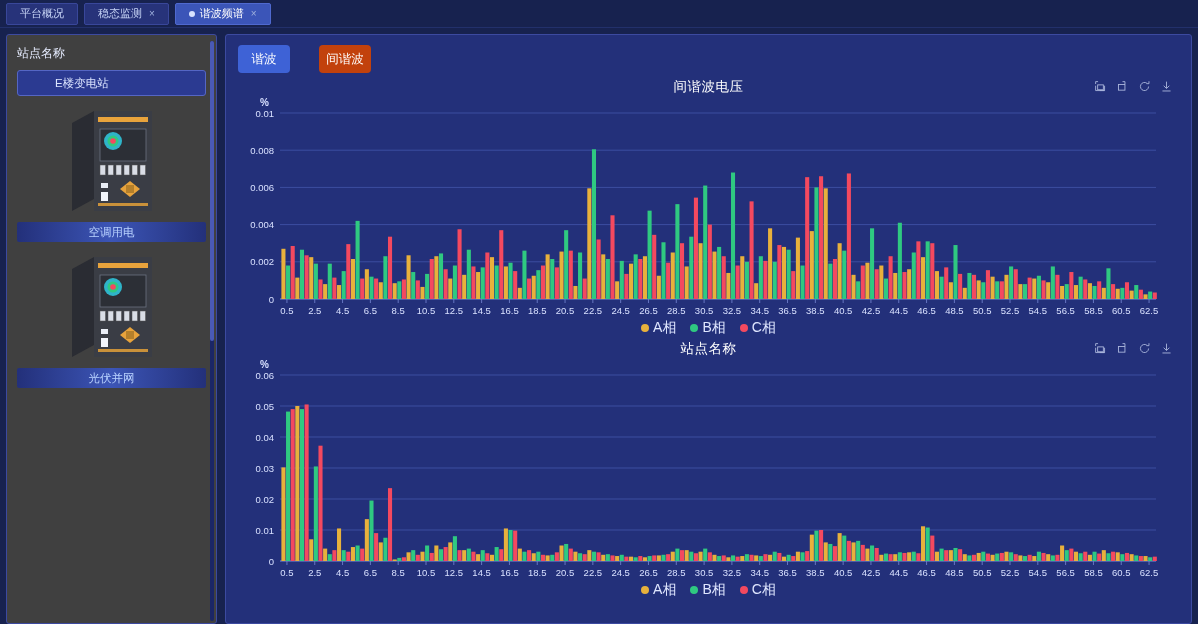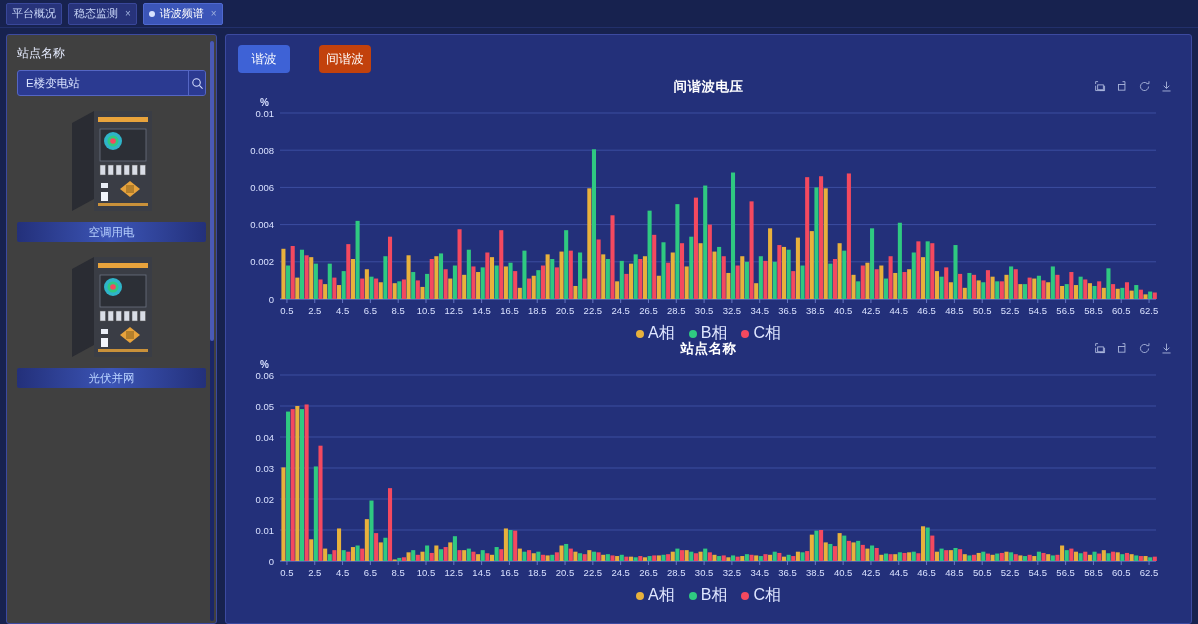--- a/index.html
+++ b/index.html
@@ -12,21 +12,21 @@
   
   #tabbar {
     height: 28px; width: 1198px;
     background: #17224f;
     display: flex; align-items: center;
     padding-left: 6px; gap: 6px;
     border-bottom: 1px solid #22306b;
   }
   .tab {
     height: 22px; display: flex; align-items: center; gap: 5px;
-    padding: 0 5px; font-size: 11px; color: #c6d3f5;
+    padding: 0 13px; font-size: 11px; color: #c6d3f5;
     background: #27337a; border: 1px solid #39479a; border-radius: 2px;
     white-space: nowrap; cursor: pointer;
   }
   .tab.active { background: #3b55b8; border-color: #4f69cf; color: #ffffff; }
   .tab .dot { width: 6px; height: 6px; border-radius: 50%; background: #d8e2ff; display:inline-block; }
   .tab .x { font-size: 10px; color: #9fb0dd; margin-left: 2px; }
 
   
   #shell { display: flex; gap: 8px; padding: 6px 6px 0 6px; height: 596px; }
 
@@ -38,20 +38,21 @@
   }
   #sidebar-label { font-size: 12px; color: #e6ecff; margin-bottom: 8px; }
   #search-row {
     display: flex; height: 26px; border: 1px solid #5566c4; border-radius: 3px;
     overflow: hidden; background: #2b3a91;
   }
   #search-input {
     flex: 1; background: transparent; border: none; outline: none;
     color: #dbe4ff; font-size: 11.5px; padding: 0 8px;
     font-family: "Liberation Sans", sans-serif;
+    margin-left: 29px;
   }
   #search-btn {
     width: 38px; display: flex; align-items: center; justify-content: center;
     border-left: 1px solid #5566c4; cursor: pointer; background: #2b3a91;
   }
   .dev-card { margin-top: 8px; }
   .dev-img {
     height: 118px; display: flex; align-items: center; justify-content: center;
   }
   .dev-name {
@@ -74,39 +75,39 @@
   .pbtn {
     width: 52px; height: 28px; border-radius: 4px; border: none;
     font-size: 12.5px; cursor: pointer; color: #fff;
     font-family: "Liberation Sans", sans-serif;
   }
   .pbtn.blue { background: #3e62d6; }
   .pbtn.orange { background: #c2410c; color: #fff; }
 
   .chart-block { position: relative; height: 262px; }
   .chart-title {
-    text-align: center; font-size: 13.5px; font-weight: bold; color: #ffffff;
+    text-align: center; font-size: 13.5px; font-weight: normal; color: #ffffff;
     letter-spacing: .5px; height: 20px; line-height: 20px;
   }
   .toolbar {
     position: absolute; right: 6px; top: 3px; display: flex; gap: 9px;
     align-items: center;
   }
   .tb-ic { cursor: pointer; opacity: .85; line-height: 0; }
 
   .plot-wrap { position: relative; height: 226px; }
   .unit {
     position: absolute; left: 22px; top: 0; font-size: 10px; color: #d8e0ff;
     font-weight: bold;
   }
   svg.plot { display: block; }
 
   .legend {
-    display: flex; gap: 14px; justify-content: center; align-items: flex-start;
-    font-size: 16px; color: #dfe6ff; height: 14px;
+    display: flex; gap: 14px; justify-content: center; align-items: flex-end;
+    font-size: 14px; color: #dfe6ff; height: 14px;
   }
   .legend span.k { display: flex; align-items: center; gap: 4px; cursor: pointer; }
   .legend i { width: 8px; height: 8px; border-radius: 50%; display: inline-block; }
 </style>
 </head>
 <body>
 
 <div id="tabbar">
     <div class="tab">
       <span>平台概况</span>

